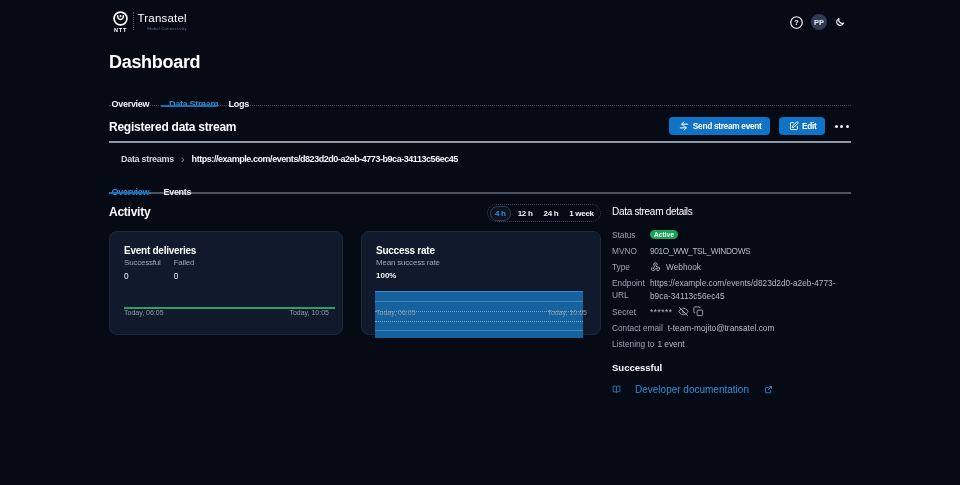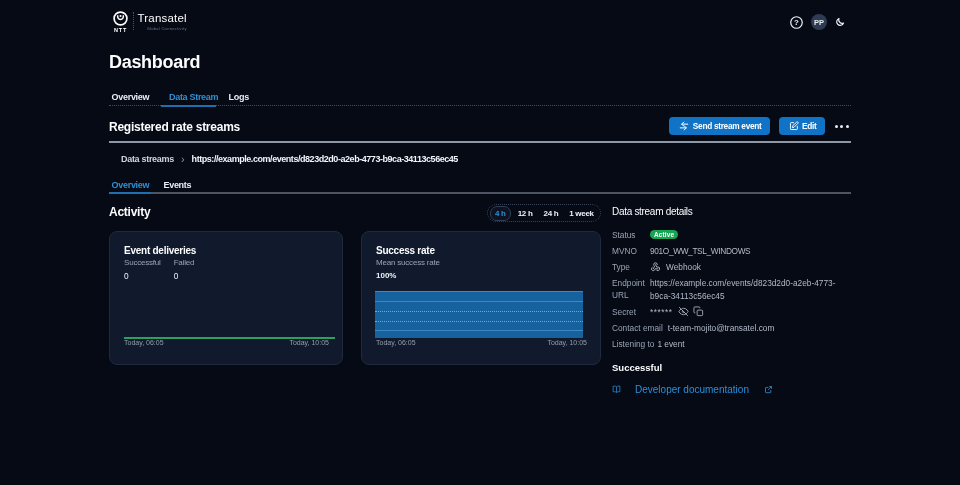--- a/index.html
+++ b/index.html
@@ -11,42 +11,42 @@
 .logo-mark { text-align:center; width:15px; }
 .logo-sep { border-left:1px dotted #4a5568; height:18px; margin:1px 4px 0 4.5px; }
 .tname { font-size:11.5px; letter-spacing:0.2px; color:#fdfdfe; font-weight:400; margin-top:1px; }
 .tsub { font-size:4px; color:#68748c; letter-spacing:0.3px; text-align:right; margin-top:2px; }
 .hicons { right:115px; top:14px; display:flex; align-items:center; gap:8px; }
 .avatar { width:16px; height:16px; border-radius:50%; background:#2e3b52; color:#e8edf4; font-size:7.5px; font-weight:bold; display:flex; align-items:center; justify-content:center; }
 
 .h1 { left:109px; top:52px; font-size:18px; font-weight:bold; letter-spacing:-0.3px; color:#fdfdfe; }
 
 .tabs1 { left:109px; top:92px; width:742px; border-bottom:1px dotted #434c5e; height:14px; }
-.tab { position:absolute; top:0; font-size:9px; font-weight:bold; letter-spacing:-0.3px; color:#e8edf4; white-space:nowrap; }
+.tab { position:absolute; top:7px; font-size:9px; font-weight:bold; letter-spacing:-0.3px; color:#e8edf4; white-space:nowrap; }
 .tab.blue { color:#2e8fd3; }
 .underline { position:absolute; height:2px; background:#1e6fb0; top:13px; }
 .tabs2 { left:109px; top:179.5px; width:742px; border-bottom:2px solid #4d5563; height:14px; }
 
 .h2 { left:109px; top:120px; font-size:12px; font-weight:bold; letter-spacing:-0.25px; color:#fdfdfe; }
 .btns { right:111.5px; top:117px; display:flex; align-items:center; gap:9px; }
 .btn { background:#1173c5; color:#fff; font-size:8.3px; font-weight:bold; letter-spacing:-0.3px; height:18px; border-radius:4px; display:flex; align-items:center; gap:3.5px; padding:0 8px 0 10px; }
 .dots { display:flex; gap:2.5px; margin-left:1px; } .dots i { width:3px; height:3px; border-radius:50%; background:#e8edf4; }
 .hr1 { left:109px; top:141px; width:742px; border-top:2px solid #8e97a6; height:0; }
 
 .crumbs { left:109px; top:154px; display:flex; align-items:center; font-size:9px; font-weight:bold;margin-left:12px; }
 .crumbs .c1 { color:#cdd4de; letter-spacing:-0.3px; }
 .crumbs .chev { color:#8a93a3; margin:0 7px; font-weight:400; font-size:11px; line-height:9px; }
 .crumbs .c2 { color:#f2f5f9; letter-spacing:-0.45px; }
 
 .h3 { left:109px; top:205px; font-size:12px; font-weight:bold; letter-spacing:-0.25px; color:#fdfdfe; }
 .timesel { left:487px; top:204px; width:114px; height:18px; display:flex; align-items:center; border:1px dotted #39445a; border-radius:9px; padding:0 2px; }
 .timesel span { font-size:8px; font-weight:bold; letter-spacing:-0.3px; color:#eef2f7; padding:3px 5.5px; white-space:nowrap; }
 .timesel span.active { color:#2e8fd3; border:1px solid #333e52; border-radius:7px; background:#0d1322; padding:2px 4px; margin-right:1.5px; }
 
-.card { background:#111a2c; border:1px solid #1f2a3e; border-radius:8px; height:134px; top:231px; padding:13px 14px; }
+.card { background:#111a2c; border:1px solid #1f2a3e; border-radius:8px; height:104px; top:231px; padding:13px 14px; }
 .card1 { left:109px; width:234px; }
 .card2 { left:361px; width:240px; }
 .card .h4 { font-size:10px; font-weight:bold; letter-spacing:-0.25px; color:#fdfdfe; }
 .kv { display:flex; gap:13px; margin-top:1.5px; }
 .kv .k { font-size:8px; letter-spacing:-0.2px; color:#99a4b5; }
 .kv .v { font-size:8.3px; color:#eef2f7; margin-top:4px; }
 .kv .v.b { font-weight:bold; font-size:8px; }
 .greenline { position:absolute; left:14px; right:7px; bottom:25.5px; border-top:2px solid #2ba061; }
 .xlabels { position:absolute; left:14px; right:13px; bottom:18px; display:flex; justify-content:space-between; font-size:7px; color:#939eae; }
 .chart { position:absolute; left:13px; top:58.5px; width:208px; height:47.5px; background:#15629e; border-top:1px solid #3d87c4; }
@@ -91,21 +91,21 @@
       <path d="M20.5 14.5A8.5 8.5 0 0 1 9.5 3.5a8.5 8.5 0 1 0 11 11z"></path>
     </svg>
 </div>
 <div class="abs h1">Dashboard</div>
 <div class="abs tabs1">
   <div class="tab" style="left:2.6px;">Overview</div>
   <div class="tab blue" style="left:60px;">Data Stream</div>
   <div class="tab" style="left:119.6px;">Logs</div>
   <div class="underline" style="left:51.7px; width:55.8px;"></div>
 </div>
-<div class="abs h2">Registered rate streams</div>
+<div class="abs h2">Registered data stream</div>
 <div class="abs btns">
   <div class="btn"><svg width="10" height="10" viewBox="0 0 24 24" fill="none" stroke="#fff" stroke-width="2.4" stroke-linecap="round" stroke-linejoin="round">
         <path d="M21 7.5H7M11.5 2.5l-5 5 5 5"></path>
         <path d="M3 16.5h14M12.5 11.5l5 5-5 5"></path>
       </svg>Send stream event</div>
   <div class="btn"><svg width="10" height="10" viewBox="0 0 24 24" fill="none" stroke="#fff" stroke-width="2.2" stroke-linecap="round" stroke-linejoin="round">
         <path d="M11 4H5a1.5 1.5 0 0 0-1.5 1.5V19A1.5 1.5 0 0 0 5 20.5h13.5A1.5 1.5 0 0 0 20 19v-6"></path>
         <path d="M18.4 2.6a2.1 2.1 0 0 1 3 3L12 15l-4 1 1-4z"></path>
       </svg>Edit</div>
   <div class="dots">

